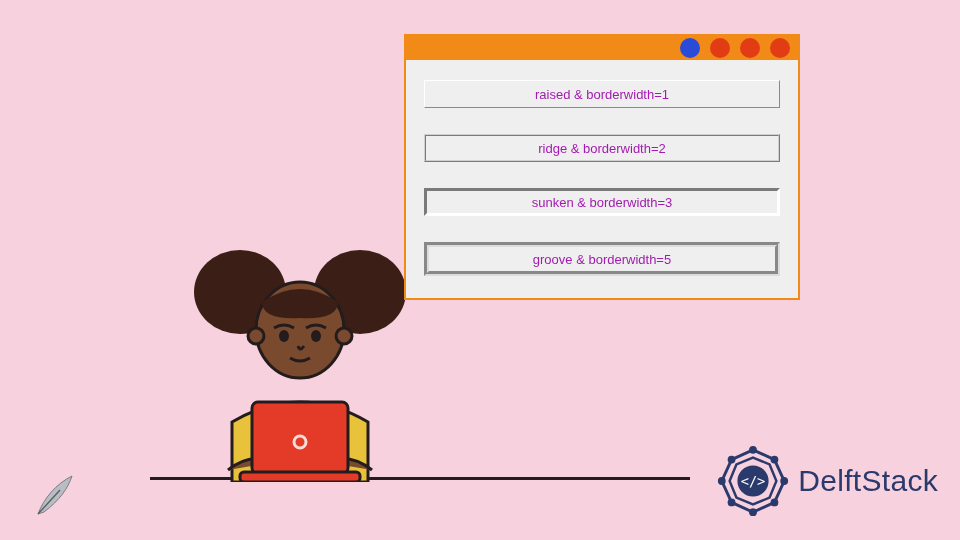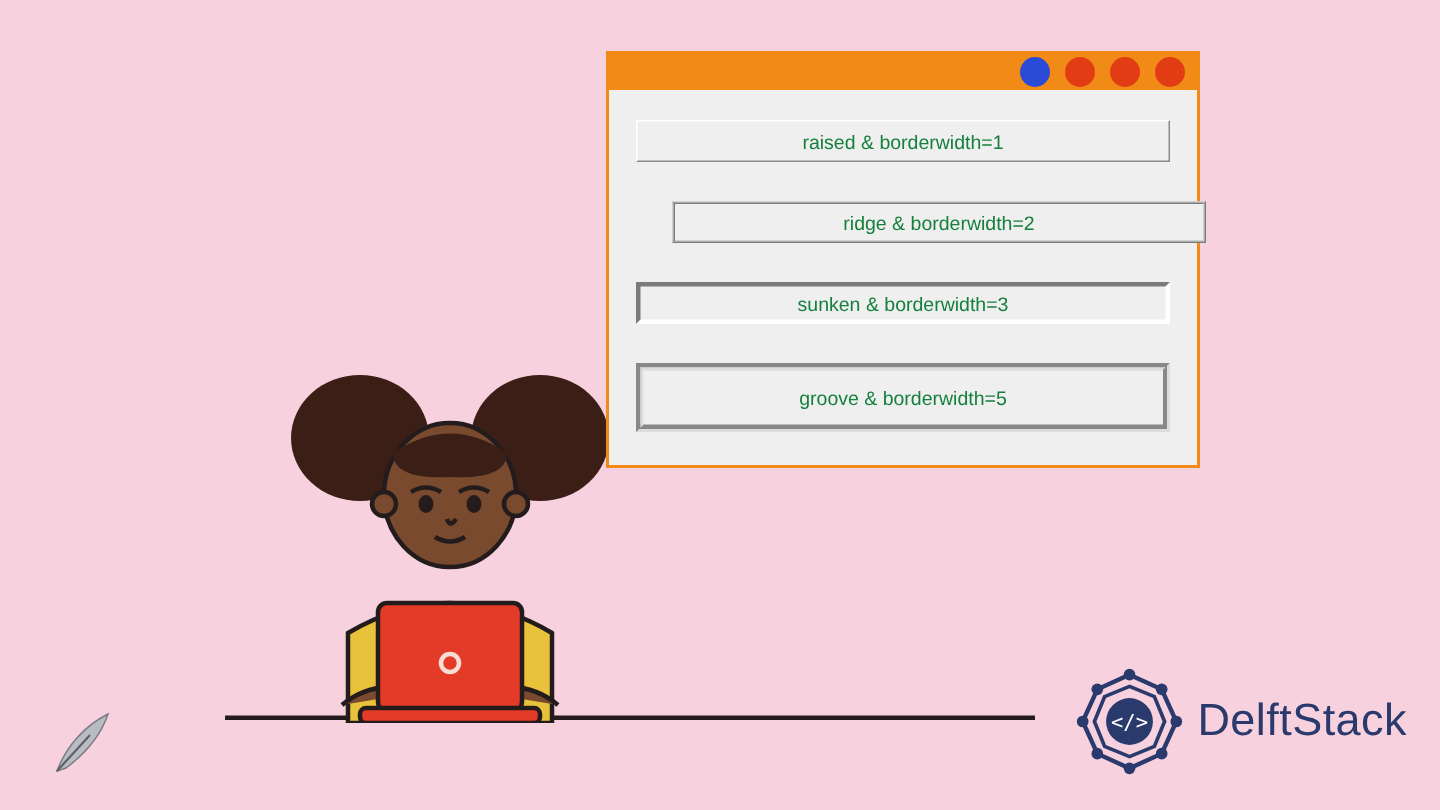--- a/index.html
+++ b/index.html
@@ -81,28 +81,28 @@
     flex-direction: column;
     gap: 26px;
   }
   .demo-label {
     width: 100%;
     height: 28px;
     display: flex;
     align-items: center;
     justify-content: center;
     font-size: 13px;
-    color: #15803d;
+    color: #a21caf;
     background: #efefef;
   }
   .relief-raised  { border: 1px solid; border-color: #fff #8a8a8a #8a8a8a #fff; }
-  .relief-ridge   { border: 2px ridge #cfcfcf; margin-left: 24px; }
+  .relief-ridge   { border: 2px ridge #cfcfcf; }
   .relief-sunken  { border: 3px solid; border-color: #7a7a7a #fff #fff #7a7a7a; text-align: center; }
   .relief-flat    { border: 4px solid transparent; }
-  .relief-groove  { border: 5px groove #dcdcdc; height: 46px; }
+  .relief-groove  { border: 5px groove #dcdcdc; height: 34px; }
   .relief-solid   { border: 6px solid #c9c9c9; border-top-color:#f4f4f4; border-left-color:#f4f4f4; height: 36px; }
 </style>
 </head>
 <body>
 
 <svg class="quill" viewBox="0 0 50 50">
   <path d="M8 44 C 14 28, 26 14, 42 6 C 38 18, 30 30, 14 42 Z" fill="#b9bcc2" stroke="#7a7d84" stroke-width="1"></path>
   <path d="M8 44 L 30 20" stroke="#5c5f66" stroke-width="1.4" fill="none"></path>
 </svg>
 

